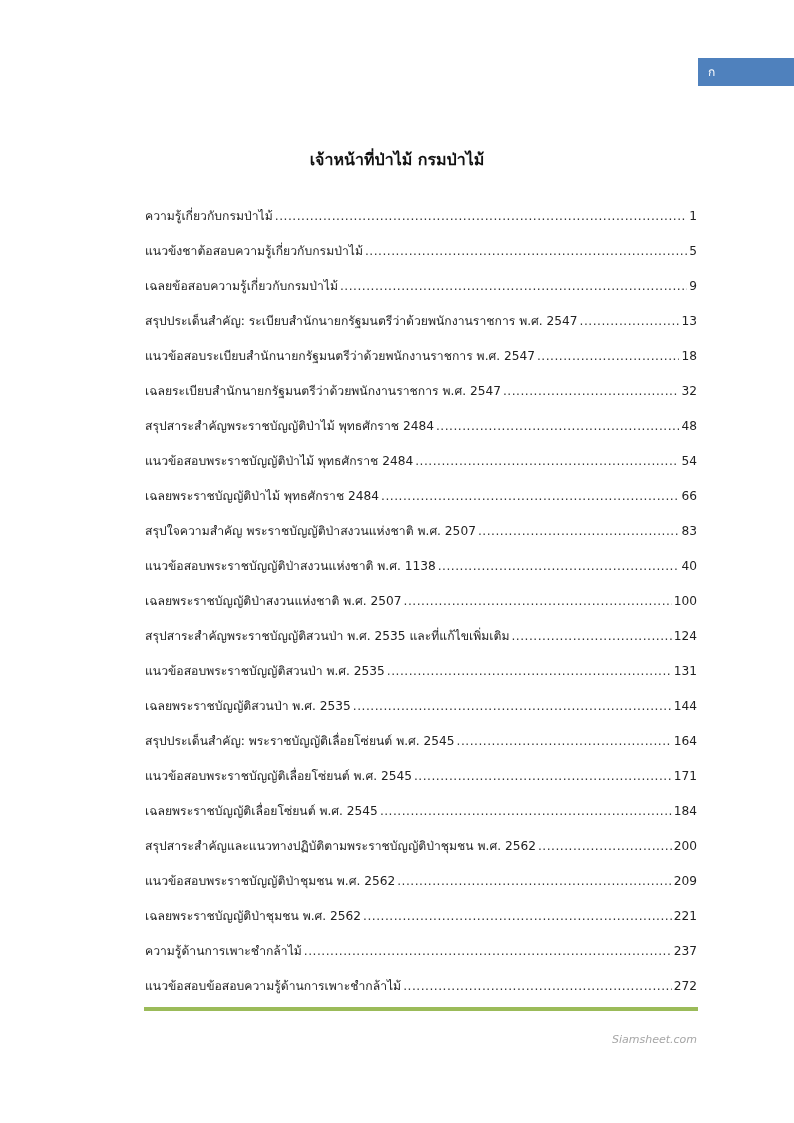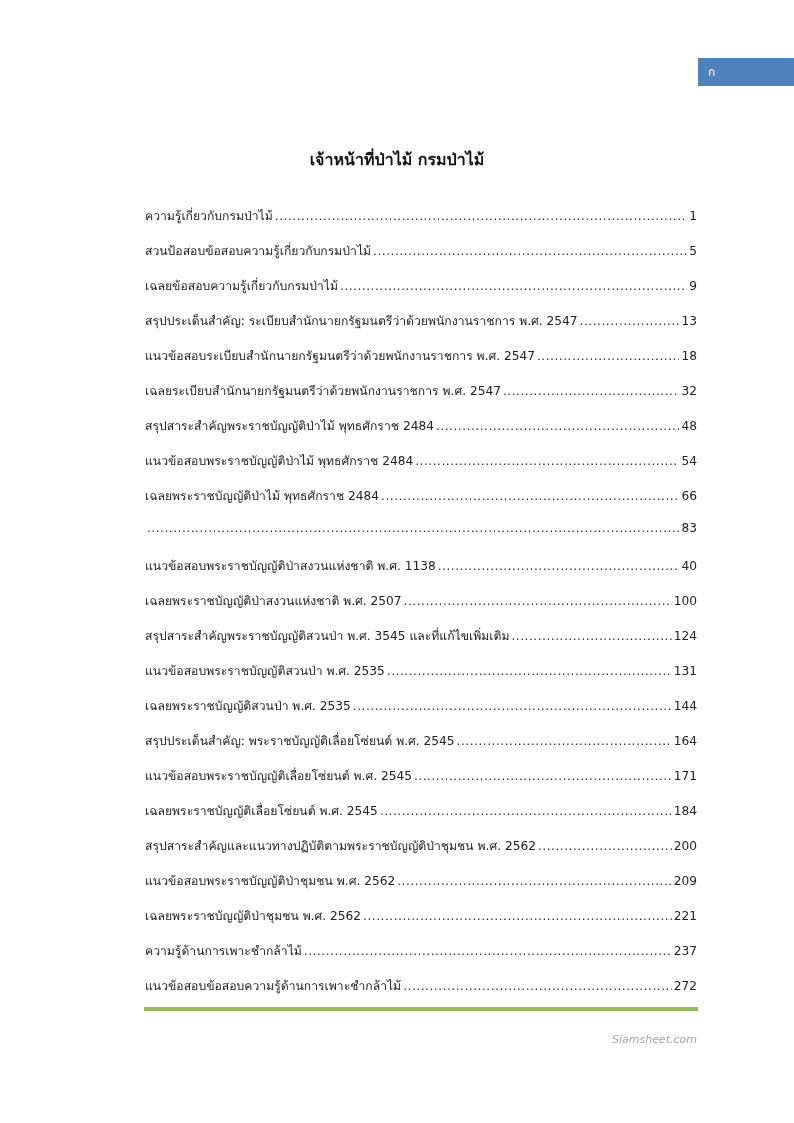--- a/index.html
+++ b/index.html
@@ -29,21 +29,21 @@
 
 <h1 class="doc-title" style="margin:0;">เจ้าหน้าที่ป่าไม้ กรมป่าไม้</h1>
 
 <ul class="toc">
   <li class="toc-row">
       <span class="toc-label">ความรู้เกี่ยวกับกรมป่าไม้</span>
       <span class="toc-dots"></span>
       <span class="toc-page">1</span>
     </li>
   <li class="toc-row">
-      <span class="toc-label">สวนป้อสอบข้อสอบความรู้เกี่ยวกับกรมป่าไม้</span>
+      <span class="toc-label">แนวข้งชาต้อสอบความรู้เกี่ยวกับกรมป่าไม้</span>
       <span class="toc-dots"></span>
       <span class="toc-page">5</span>
     </li>
   <li class="toc-row">
       <span class="toc-label">เฉลยข้อสอบความรู้เกี่ยวกับกรมป่าไม้</span>
       <span class="toc-dots"></span>
       <span class="toc-page">9</span>
     </li>
   <li class="toc-row">
       <span class="toc-label">สรุปประเด็นสำคัญ: ระเบียบสำนักนายกรัฐมนตรีว่าด้วยพนักงานราชการ พ.ศ. 2547</span>
@@ -69,35 +69,36 @@
       <span class="toc-label">แนวข้อสอบพระราชบัญญัติป่าไม้ พุทธศักราช 2484</span>
       <span class="toc-dots"></span>
       <span class="toc-page">54</span>
     </li>
   <li class="toc-row">
       <span class="toc-label">เฉลยพระราชบัญญัติป่าไม้ พุทธศักราช 2484</span>
       <span class="toc-dots"></span>
       <span class="toc-page">66</span>
     </li>
   <li class="toc-row">
+      <span class="toc-label">สรุปใจความสำคัญ พระราชบัญญัติป่าสงวนแห่งชาติ พ.ศ. 2507</span>
       <span class="toc-dots"></span>
       <span class="toc-page">83</span>
     </li>
   <li class="toc-row">
       <span class="toc-label">แนวข้อสอบพระราชบัญญัติป่าสงวนแห่งชาติ พ.ศ. 1138</span>
       <span class="toc-dots"></span>
       <span class="toc-page">40</span>
     </li>
   <li class="toc-row">
       <span class="toc-label">เฉลยพระราชบัญญัติป่าสงวนแห่งชาติ พ.ศ. 2507</span>
       <span class="toc-dots"></span>
       <span class="toc-page">100</span>
     </li>
   <li class="toc-row">
-      <span class="toc-label">สรุปสาระสำคัญพระราชบัญญัติสวนป่า พ.ศ. 3545 และที่แก้ไขเพิ่มเติม</span>
+      <span class="toc-label">สรุปสาระสำคัญพระราชบัญญัติสวนป่า พ.ศ. 2535 และที่แก้ไขเพิ่มเติม</span>
       <span class="toc-dots"></span>
       <span class="toc-page">124</span>
     </li>
   <li class="toc-row">
       <span class="toc-label">แนวข้อสอบพระราชบัญญัติสวนป่า พ.ศ. 2535</span>
       <span class="toc-dots"></span>
       <span class="toc-page">131</span>
     </li>
   <li class="toc-row">
       <span class="toc-label">เฉลยพระราชบัญญัติสวนป่า พ.ศ. 2535</span>

